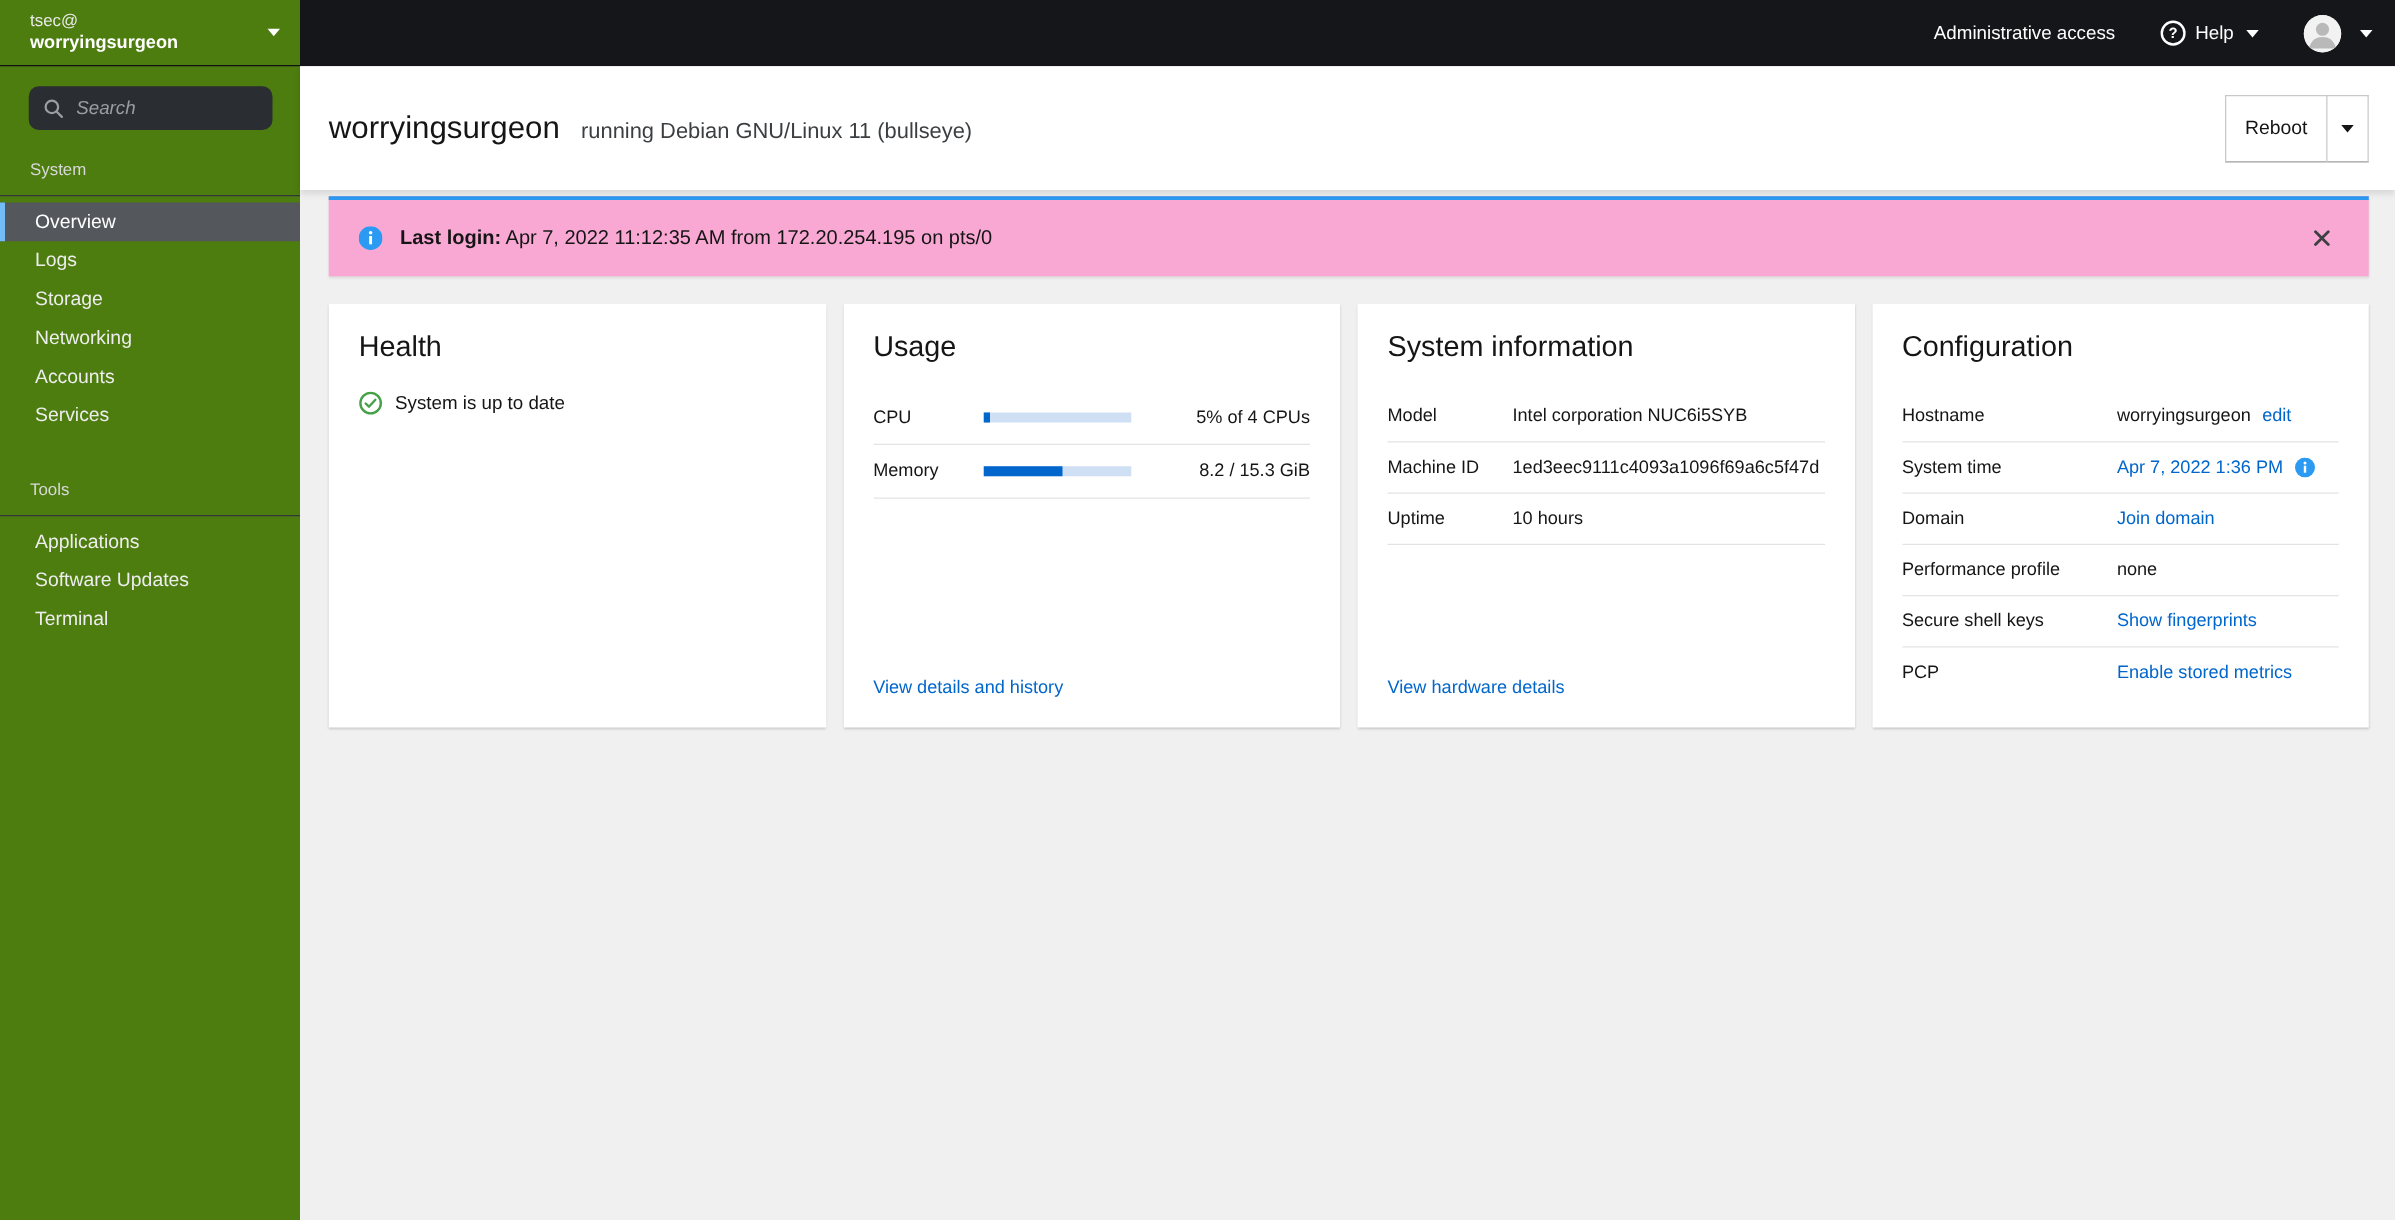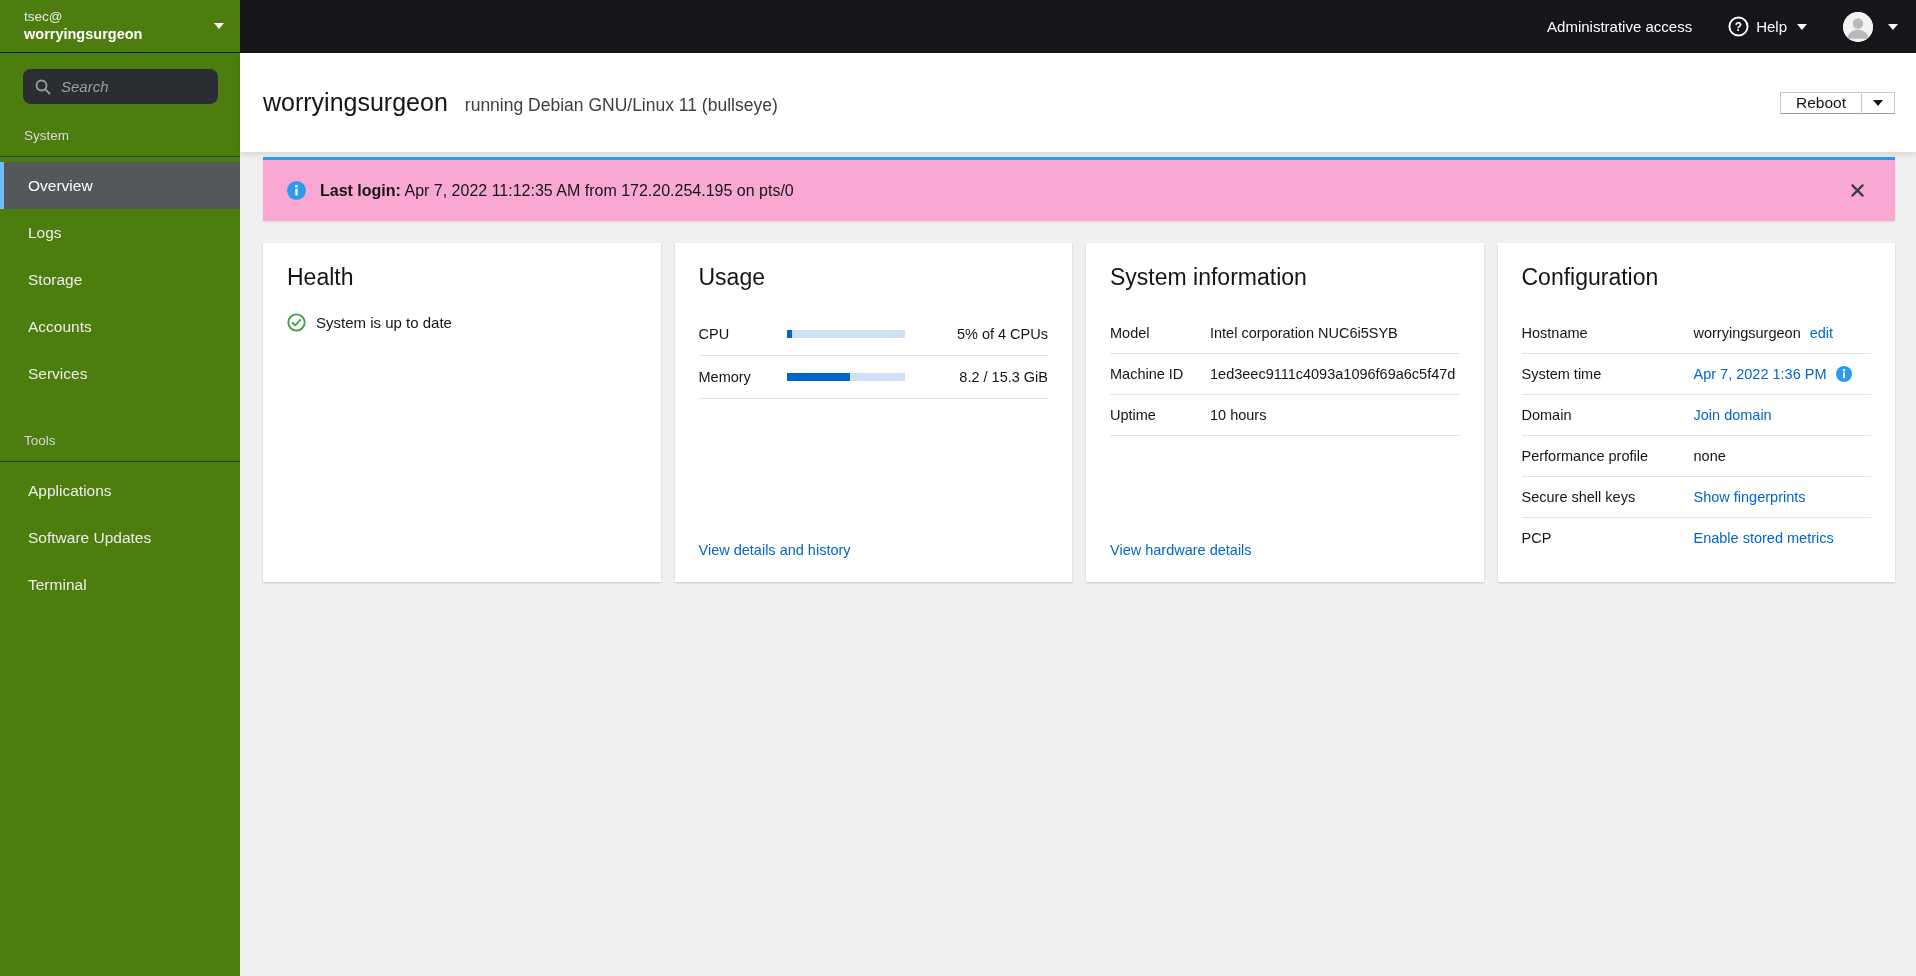--- a/index.html
+++ b/index.html
@@ -46,21 +46,21 @@
   }
   .search-box input::placeholder { color:#9b9ea1; }
 
   .nav-section-label {
     font-size:13.5px; color:#d8d8d8; padding:6px 24px 13px;
     border-bottom:1px solid #33363b;
   }
   .nav-section.tools { margin-top:30px; }
   .nav-items { list-style:none; padding-top:5px; }
   .nav-item {
-    height:47px; display:flex; align-items:center;
+    height:31px; display:flex; align-items:center;
     padding-left:24px; font-size:15.5px; color:#ededed; cursor:pointer;
     border-left:4px solid transparent;
   }
   .nav-item.active {
     background:#54575b; border-left-color:#73bcf7; color:#fff;
   }
 
   
   .main { flex:1; display:flex; flex-direction:column; min-width:0; }
 
@@ -81,21 +81,21 @@
 
   .page-header {
     height:99px; background:#fff;
     display:flex; align-items:center; padding:0 21px 0 23px;
     box-shadow:0 3px 5px rgba(3,3,3,0.10); position:relative; z-index:2;
   }
   .title-group { display:flex; align-items:baseline; gap:17px; }
   .page-title { font-size:25px; font-weight:400; color:#151515; }
   .page-subtitle { font-size:17.5px; color:#3c3f42; }
   .header-spacer { flex:1; }
-  .split-button { display:flex; height:22px; }
+  .split-button { display:flex; height:54px; }
   .split-button .btn-main {
     background:#fff; border:1px solid #c6c9cc; border-right:none;
     border-bottom-color:#9a9da0;
     font-size:15.5px; color:#151515; padding:0 15px; cursor:pointer;
     font-family:inherit;
   }
   .split-button .btn-caret {
     background:#fff; border:1px solid #c6c9cc; border-bottom-color:#9a9da0;
     width:34px; display:flex; align-items:center; justify-content:center; cursor:pointer;
   }
@@ -176,20 +176,21 @@
       </div>
     </div>
 
     <nav>
       <div class="nav-section">
         <div class="nav-section-label">System</div>
         <ul class="nav-items">
           <li class="nav-item active">Overview</li>
           <li class="nav-item">Logs</li>
           <li class="nav-item">Storage</li>
+          <li class="nav-item">Networking</li>
           <li class="nav-item">Accounts</li>
           <li class="nav-item">Services</li>
         </ul>
       </div>
 
       <div class="nav-section tools">
         <div class="nav-section-label">Tools</div>
         <ul class="nav-items">
           <li class="nav-item">Applications</li>
           <li class="nav-item">Software Updates</li>

